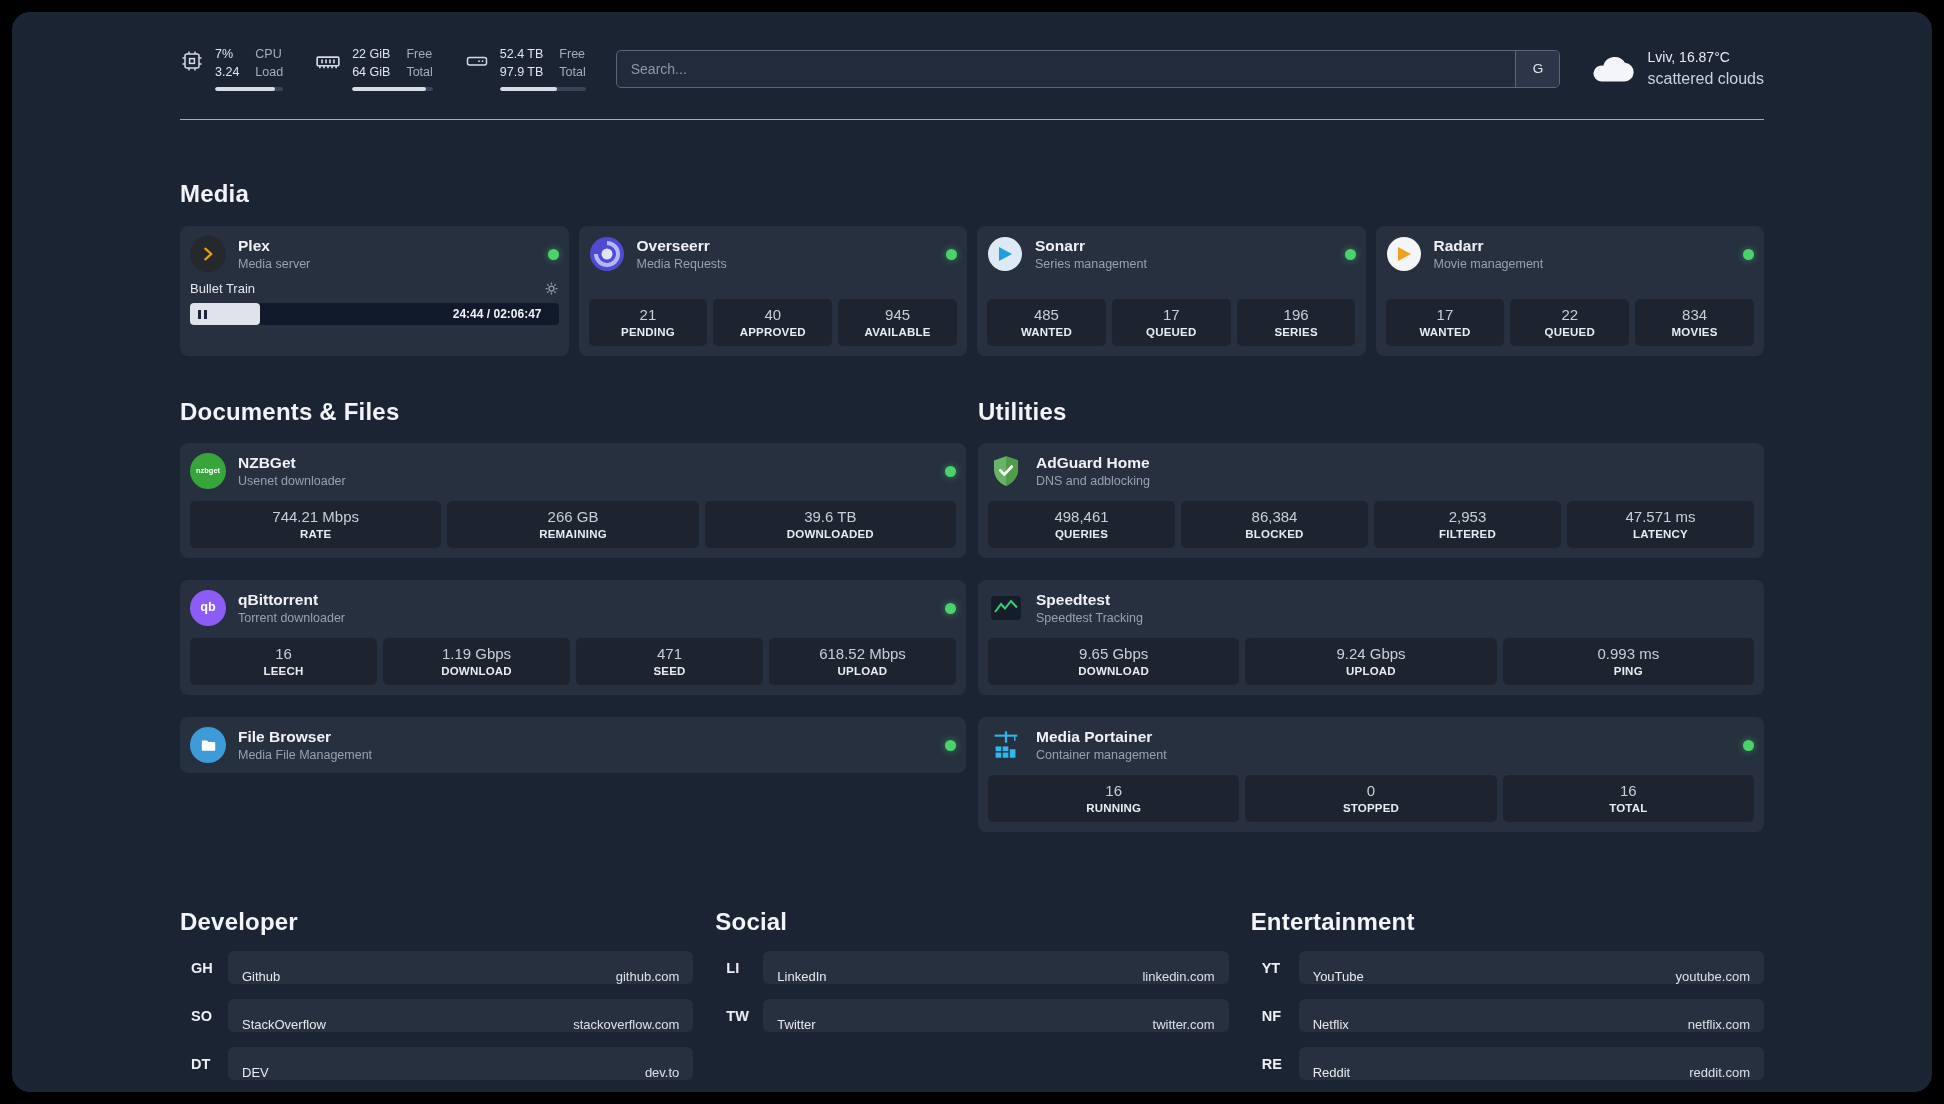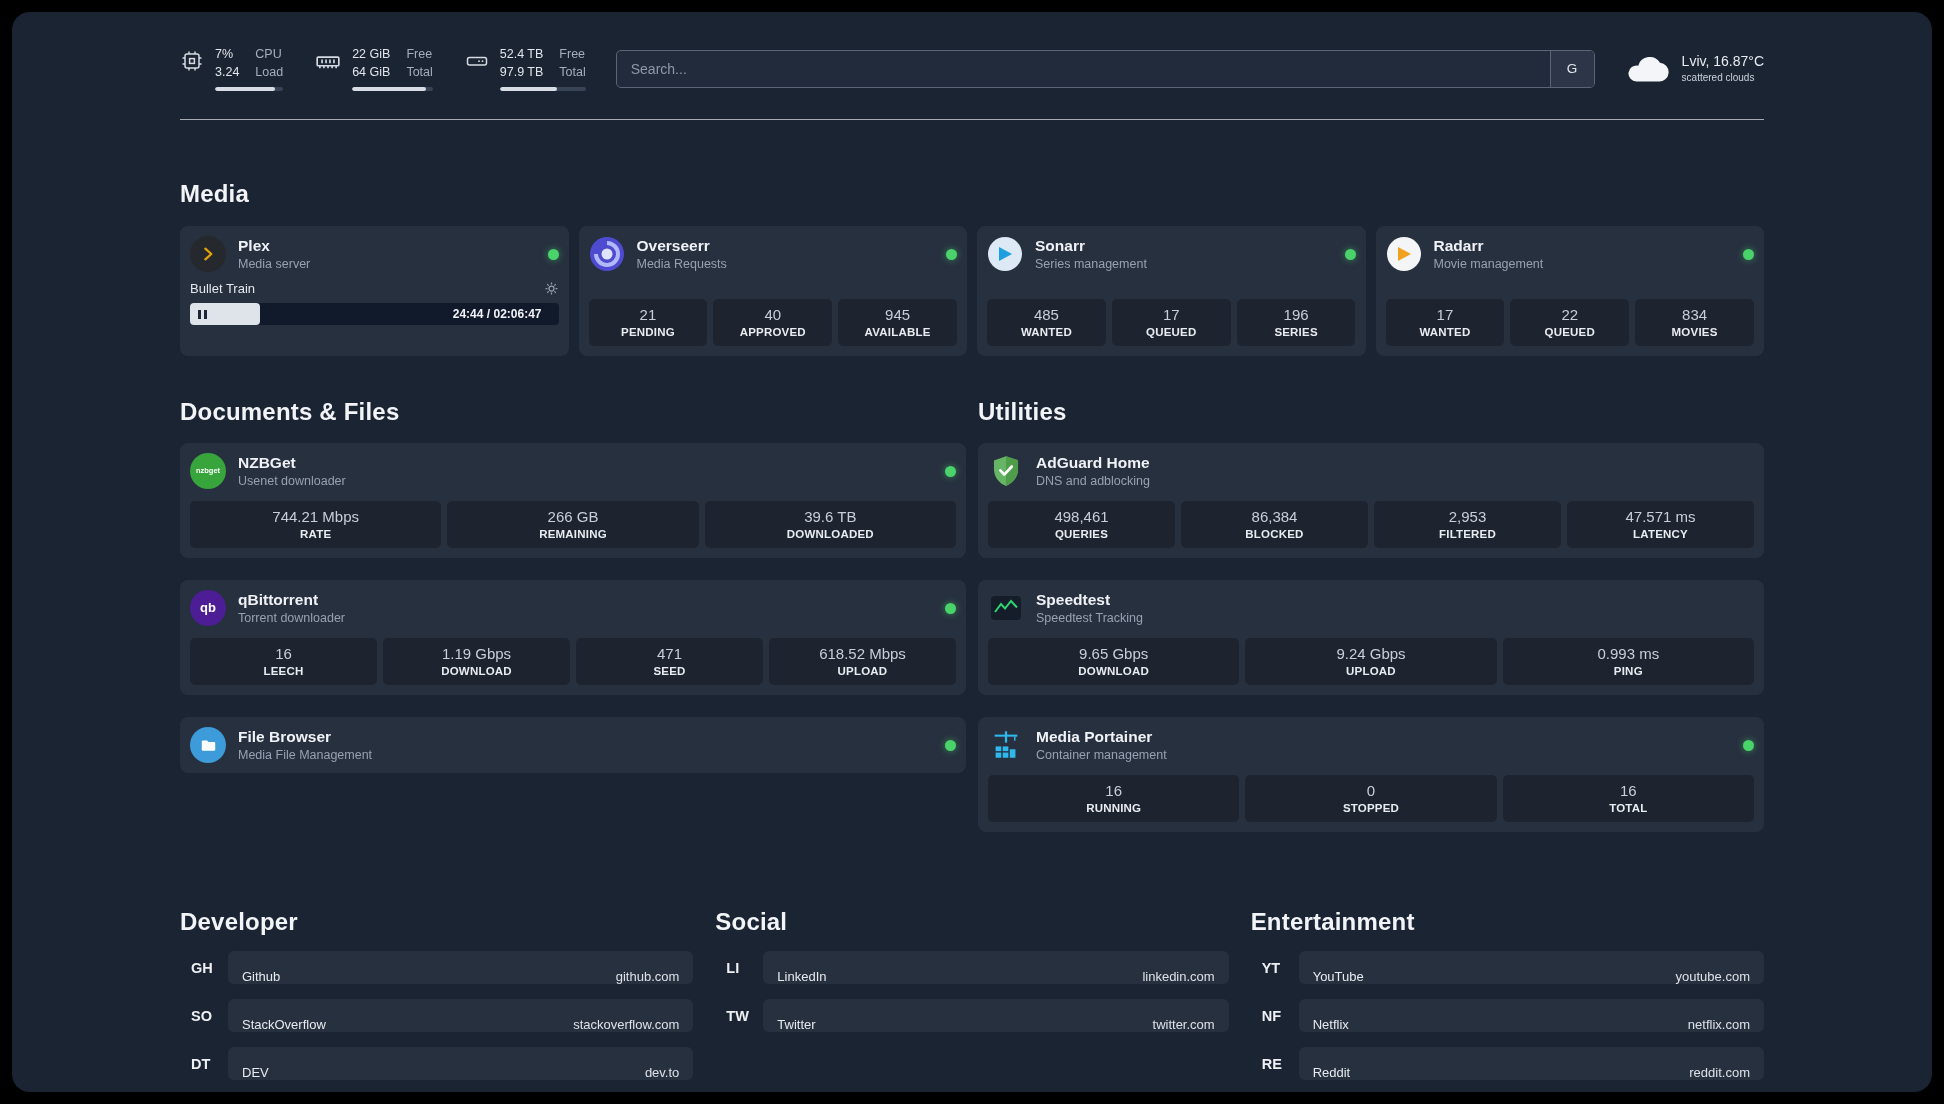--- a/index.html
+++ b/index.html
@@ -42,21 +42,21 @@
   }
   .searchbar input::placeholder { color: #8f98a8; }
   .search-btn {
     width: 44px; border-left: 1px solid #5b6577; background: #2c3648;
     color: #e5e9ef; font-size: 13.5px;
     display: flex; align-items: center; justify-content: center;
   }
 
   .weather { display: flex; align-items: center; gap: 13px; }
   .weather-text { font-size: 14px; line-height: 1.45; }
-  .weather-cond { font-size: 10px; color: #ccd2dd; }
+  .weather-cond { font-size: 16px; color: #ccd2dd; }
 
   .divider { margin: 28px 168px 0; height: 1px; background: rgba(255,255,255,.62); }
 
   
   .main { padding: 0 168px; }
   .section-title { font-size: 24px; font-weight: 600; color: #f2f4f7; letter-spacing: .2px; }
 
   .media-section { margin-top: 60px; }
   .media-grid { margin-top: 18px; display: grid; grid-template-columns: repeat(4, 1fr); gap: 10px; }
 
@@ -381,21 +381,21 @@
             </div>
             <div class="tile">
               <div class="tile-value">39.6 TB</div>
               <div class="tile-label">DOWNLOADED</div>
             </div>
           </div>
         </div>
 
         <div class="card">
           <div class="card-header interact">
-            <span class="app-icon" style="background:#4c1d95;">
+            <span class="app-icon" style="background:#8b5cf6;font-family:Liberation Mono, monospace;">
               <span class="icon-text" style="font-size:13px;">qb</span>
             </span>
             <div class="app-text">
               <div class="app-name">qBittorrent</div>
               <div class="app-desc">Torrent downloader</div>
             </div>
             <span class="status-dot"></span>
           </div>
           <div class="tiles">
             <div class="tile">

